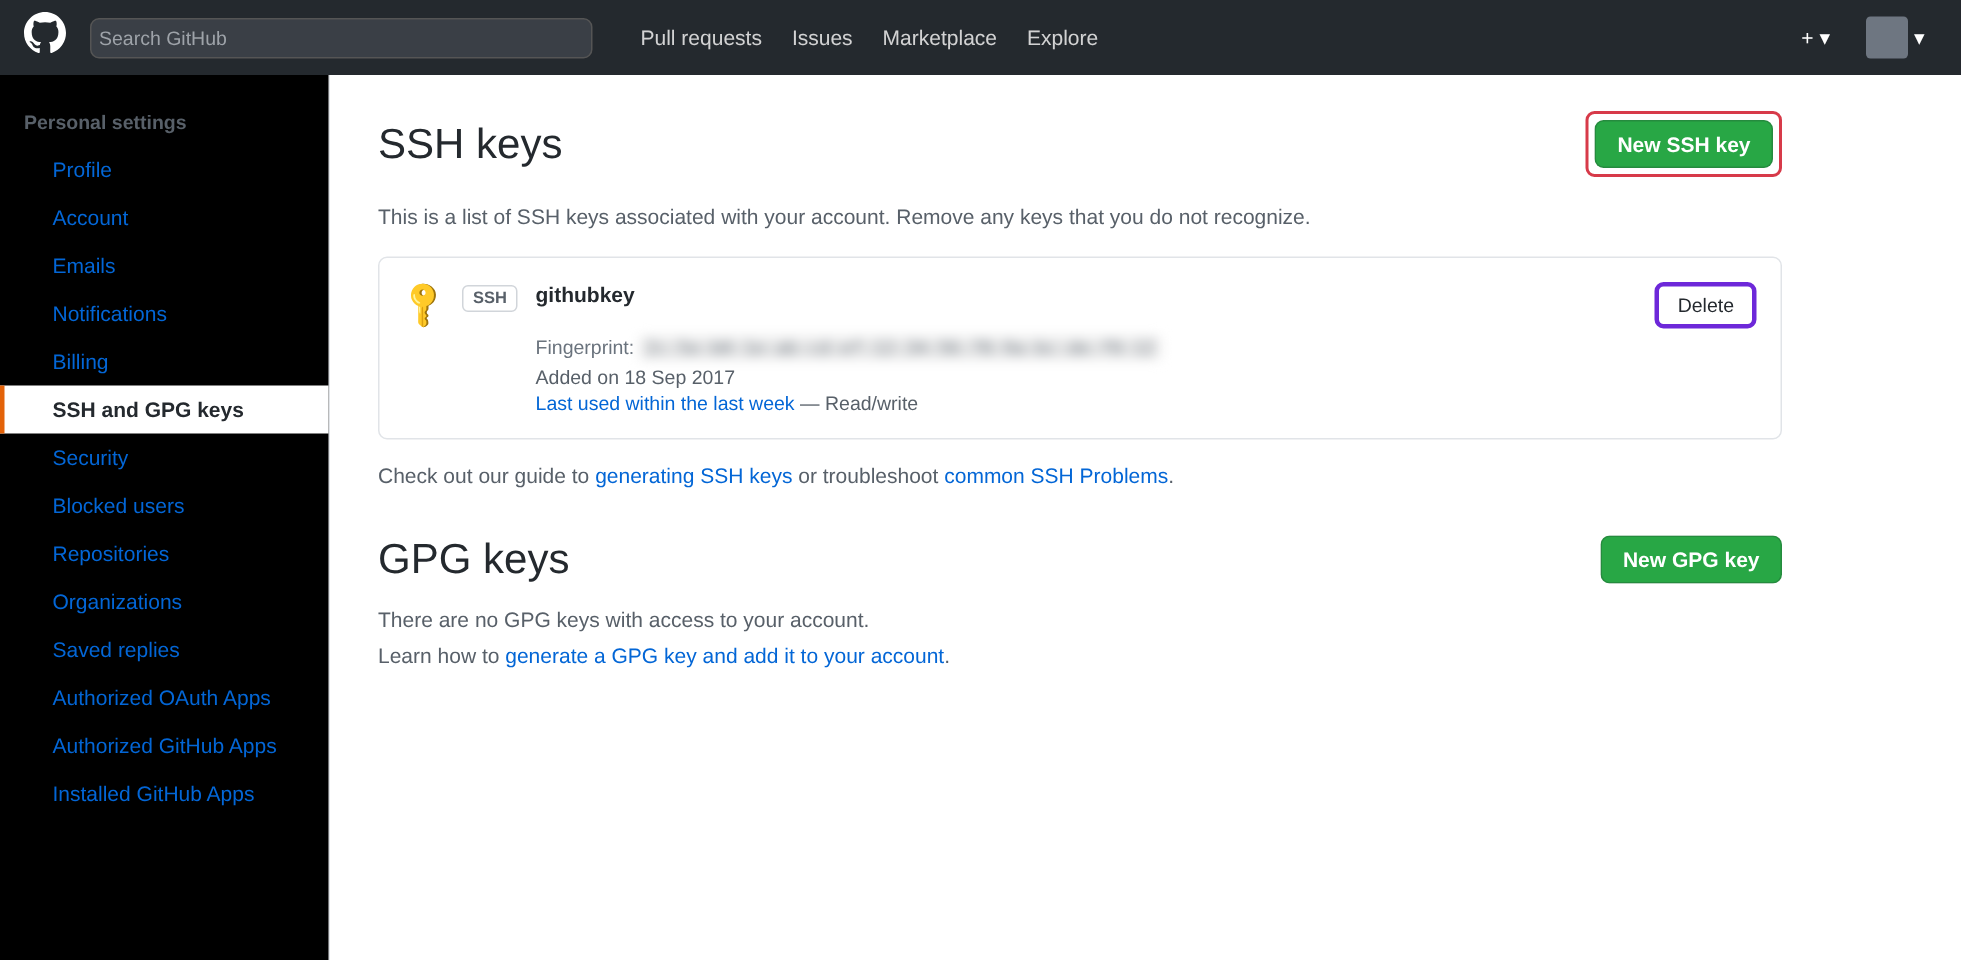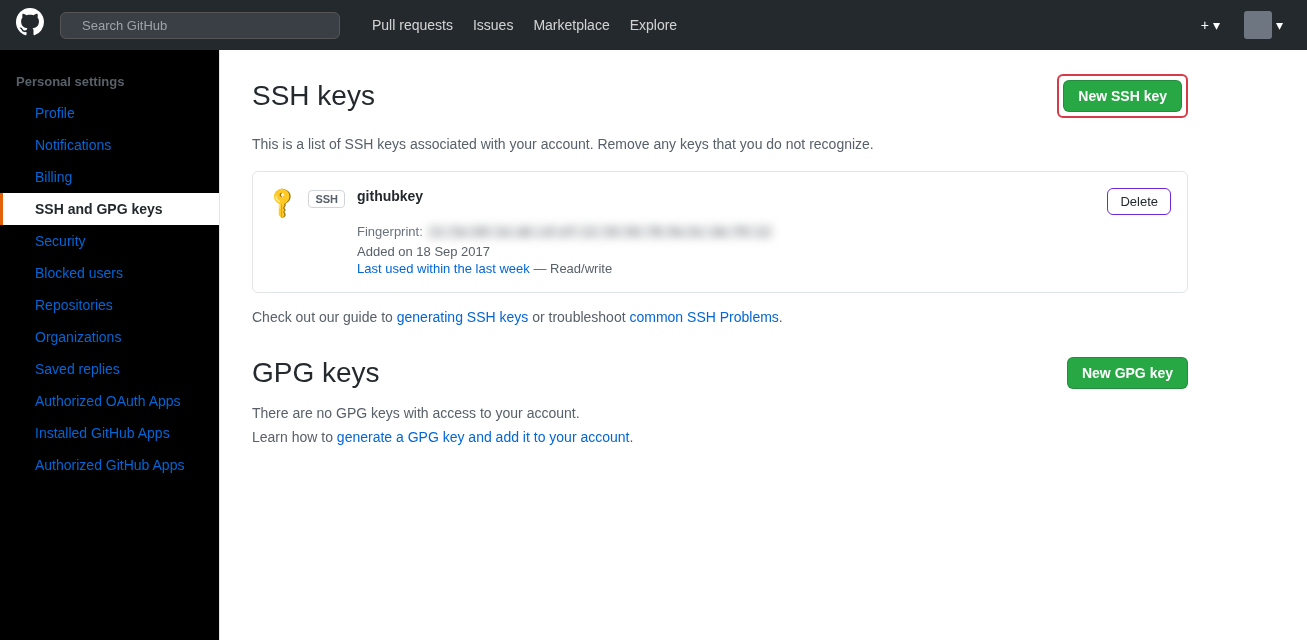--- a/index.html
+++ b/index.html
@@ -20,22 +20,22 @@
     .header-logo {
       color: #fff;
       font-size: 24px;
       flex-shrink: 0;
     }
     .header-search {
       background: #3a3f46;
       border: 1px solid #555;
       border-radius: 6px;
       color: #ccc;
-      padding: 5px 21px;
-      width: 280px;
+      padding: 5px 5px;
+      width: 335px;
       font-size: 13px;
       outline: none;
     }
     .header-search::placeholder { color: #9ea3a9; }
     .header-nav {
       display: flex;
       gap: 4px;
       margin-left: 8px;
     }
     .header-nav a {
@@ -203,21 +203,21 @@
       color: #586069;
       margin-bottom: 2px;
     }
     .key-last-used {
       font-size: 13px;
       color: #0366d6;
     }
     .btn-delete {
       background: #fff;
       color: #24292e;
-      border: 1px solid #6d28d9;
+      border: 3px solid #6d28d9;
       border-radius: 6px;
       padding: 5px 12px;
       font-size: 13px;
       cursor: pointer;
       flex-shrink: 0;
     }
 
     
     .guide-text {
       font-size: 14px;
@@ -275,31 +275,33 @@
       <span>▾</span>
     </button>
   </div>
 </header>
 
 <div class="layout">
 
   <nav class="sidebar">
     <div class="sidebar-header">Personal settings</div>
     <a class="sidebar-item">Profile</a>
+    <a class="sidebar-item">Account</a>
+    <a class="sidebar-item">Emails</a>
     <a class="sidebar-item">Notifications</a>
     <a class="sidebar-item">Billing</a>
     <a class="sidebar-item active">SSH and GPG keys</a>
     <a class="sidebar-item">Security</a>
     <a class="sidebar-item">Blocked users</a>
     <a class="sidebar-item">Repositories</a>
     <a class="sidebar-item">Organizations</a>
     <a class="sidebar-item">Saved replies</a>
     <a class="sidebar-item">Authorized OAuth Apps</a>
+    <a class="sidebar-item">Authorized GitHub Apps</a>
     <a class="sidebar-item">Installed GitHub Apps</a>
-    <a class="sidebar-item">Authorized GitHub Apps</a>
   </nav>
 
   <main class="main">
 
     <div class="section-header">
       <h1 class="section-title">SSH keys</h1>
       <div class="new-ssh-wrapper">
         <button class="btn-green">New SSH key</button>
       </div>
     </div>

